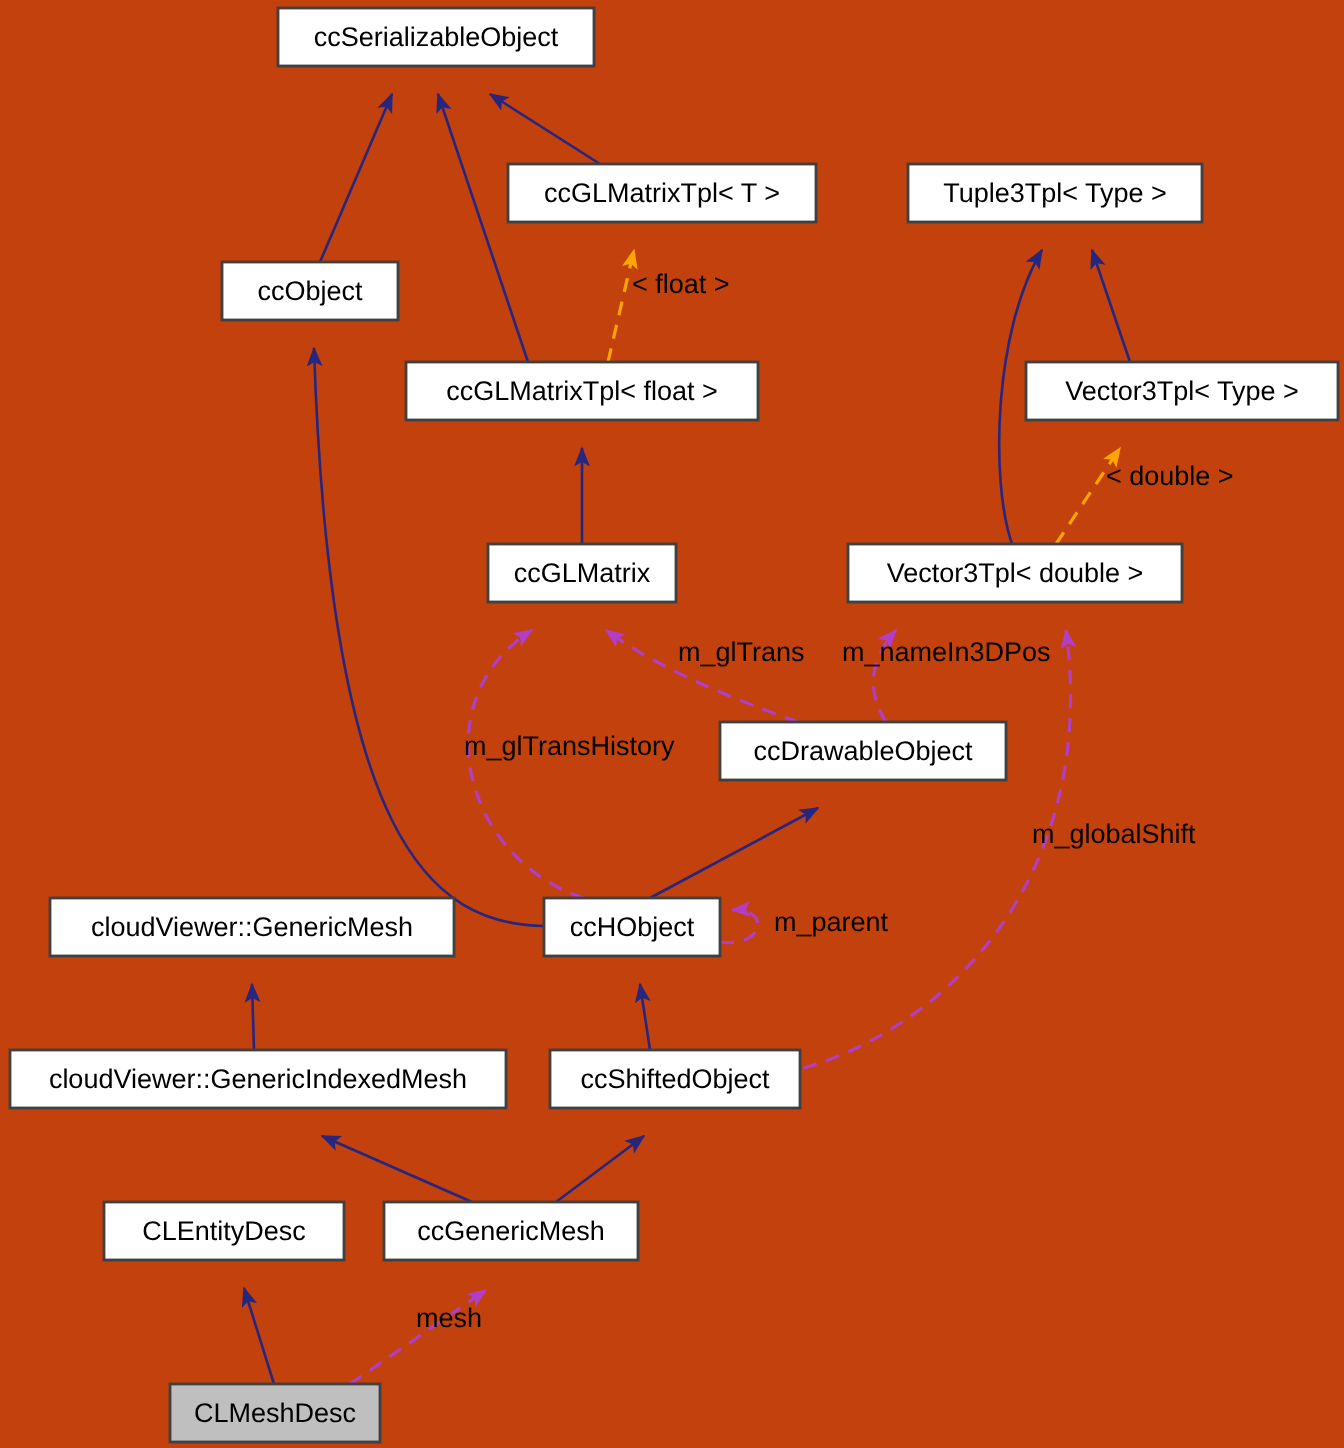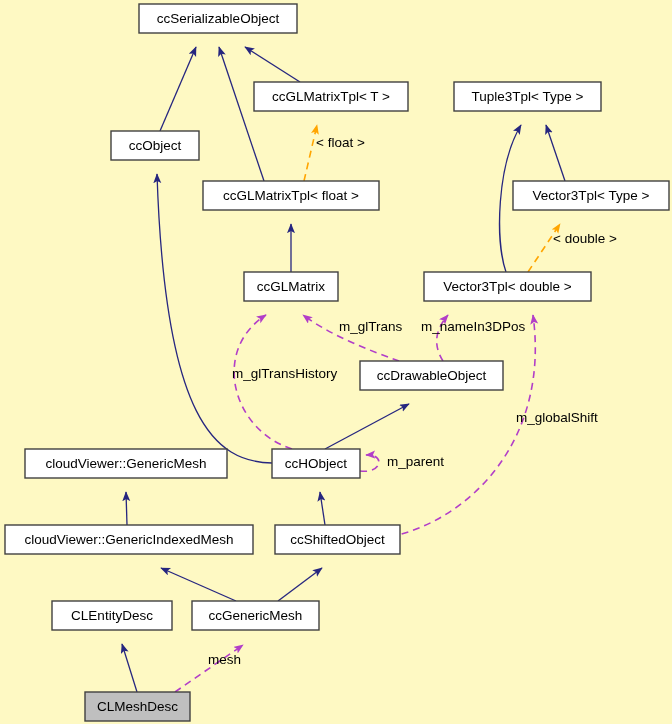--- a/index.html
+++ b/index.html
@@ -7,21 +7,21 @@
     padding: 0;
     background: #ffffff;
   }
   body {
     font-family: "Liberation Sans", sans-serif;
   }
   #diagram-root {
     position: relative;
     width: 672px;
     height: 724px;
-    background: #fef9c3;
+    background: #c2410c;
     overflow: hidden;
   }
   svg#uml-canvas {
     position: absolute;
     top: 0;
     left: 0;
     width: 672px;
     height: 724px;
   }
   .node-box {

